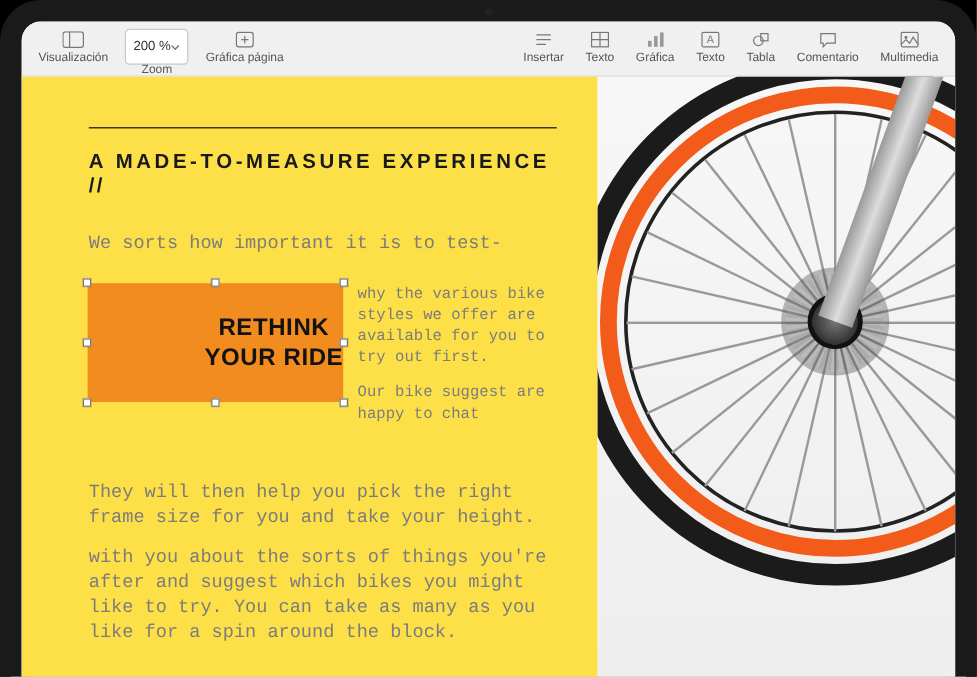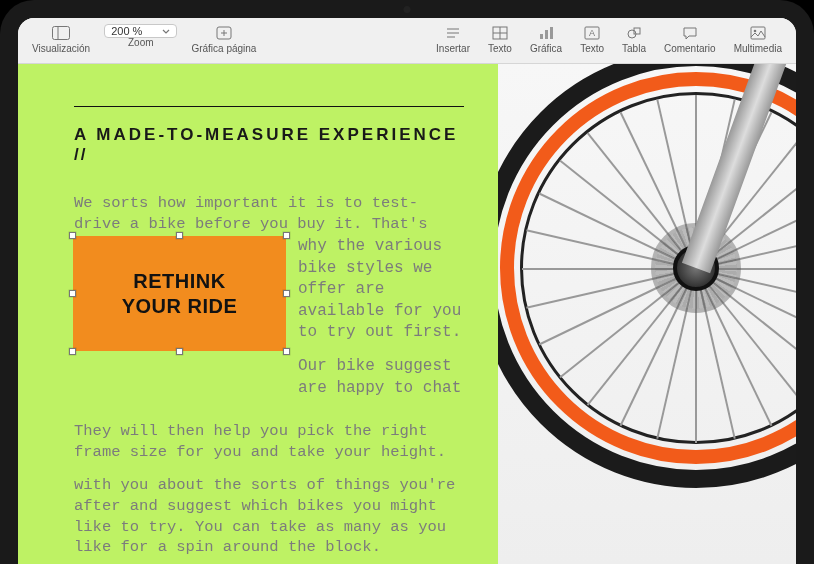--- a/index.html
+++ b/index.html
@@ -60,43 +60,43 @@
     .tb-label { font-size: 10px; color: #555; line-height: 1; }
     .tb-zoom {
       display: flex;
       flex-direction: column;
       align-items: center;
       padding: 2px 4px;
     }
     .zoom-box {
       display: flex;
       align-items: center;
-      gap: 20px;
+      gap: 0;
       border: 1px solid #c8c8c8;
       border-radius: 4px;
       padding: 1px 6px;
       font-size: 11px;
       background: #fff;
       color: #333;
-      height: 14px;
+      height: 30px;
     }
     .tb-gap { flex: 1; }
     .right-tools { display: flex; gap: 2px; }
 
     .workspace {
       display: flex;
       position: absolute;
       top: 46px; left: 0; right: 0; bottom: 0;
       background: #fff;
     }
     .page {
       flex: 0 0 480px;
       padding: 42px 22px 0 56px;
       position: relative;
-      background: #bef264;
+      background: #fde047;
     }
     .image-col {
       flex: 1;
       position: relative;
       overflow: hidden;
       background: linear-gradient(180deg, #f7f7f7 0%, #eee 100%);
     }
     .hr-line {
       border: none;
       border-top: 1.5px solid #111;
@@ -116,25 +116,25 @@
       font-size: 15.5px;
       color: #7c7c7c;
       line-height: 1.35;
       width: 392px;
     }
     .para { margin-bottom: 12px; }
     .wrap-block { position: relative; }
     .orange-box {
       position: absolute;
       left: -1px; top: 43px;
-      width: 213px; height: 115px;
+      width: 213px; height: 99px;
       background: #f28c1e;
       display: flex;
       align-items: center;
-      justify-content: center;
+      justify-content: flex-end;
       text-align: center;
       color: #121212;
       font-family: -apple-system, sans-serif;
       font-weight: 800;
       font-size: 20px;
       letter-spacing: 0.5px;
       line-height: 1.25;
     }
     .orange-box span { display: block; }
     .sel-handle {
@@ -152,21 +152,21 @@
     .h-bl { bottom: -4px; left: -4px; }
     .h-bm { bottom: -4px; left: calc(50% - 4px); }
     .h-br { bottom: -4px; right: -4px; }
 
     .body-p1 .line { display: block; }
     .right-col {
       position: absolute;
       left: 224px; top: 43px;
       width: 168px;
       font-family: "Menlo","Courier New",monospace;
-      font-size: 16px;
+      font-size: 13px;
       color: #7c7c7c;
       line-height: 1.35;
     }
 
     
     .wheel {
       position: absolute;
       top: -16px;
       right: -120px;
       width: 440px; height: 440px;
@@ -340,21 +340,20 @@
     <div class="page">
       <hr class="hr-line">
       <div class="heading">
         <span>A MADE-TO-MEASURE EXPERIENCE</span><span class="slashes"> //</span>
       </div>
 
       <div class="body-text">
         <div class="wrap-block">
           <div class="body-p1">
             <span class="line">We sorts how important it is to test-</span>
-            <span class="line">drive a bike before you buy it. That's</span>
           </div>
 
           <div class="orange-box">
             <div>
               <span>RETHINK</span>
               <span>YOUR RIDE</span>
             </div>
             <div class="sel-handle h-tl"></div>
             <div class="sel-handle h-tm"></div>
             <div class="sel-handle h-tr"></div>

